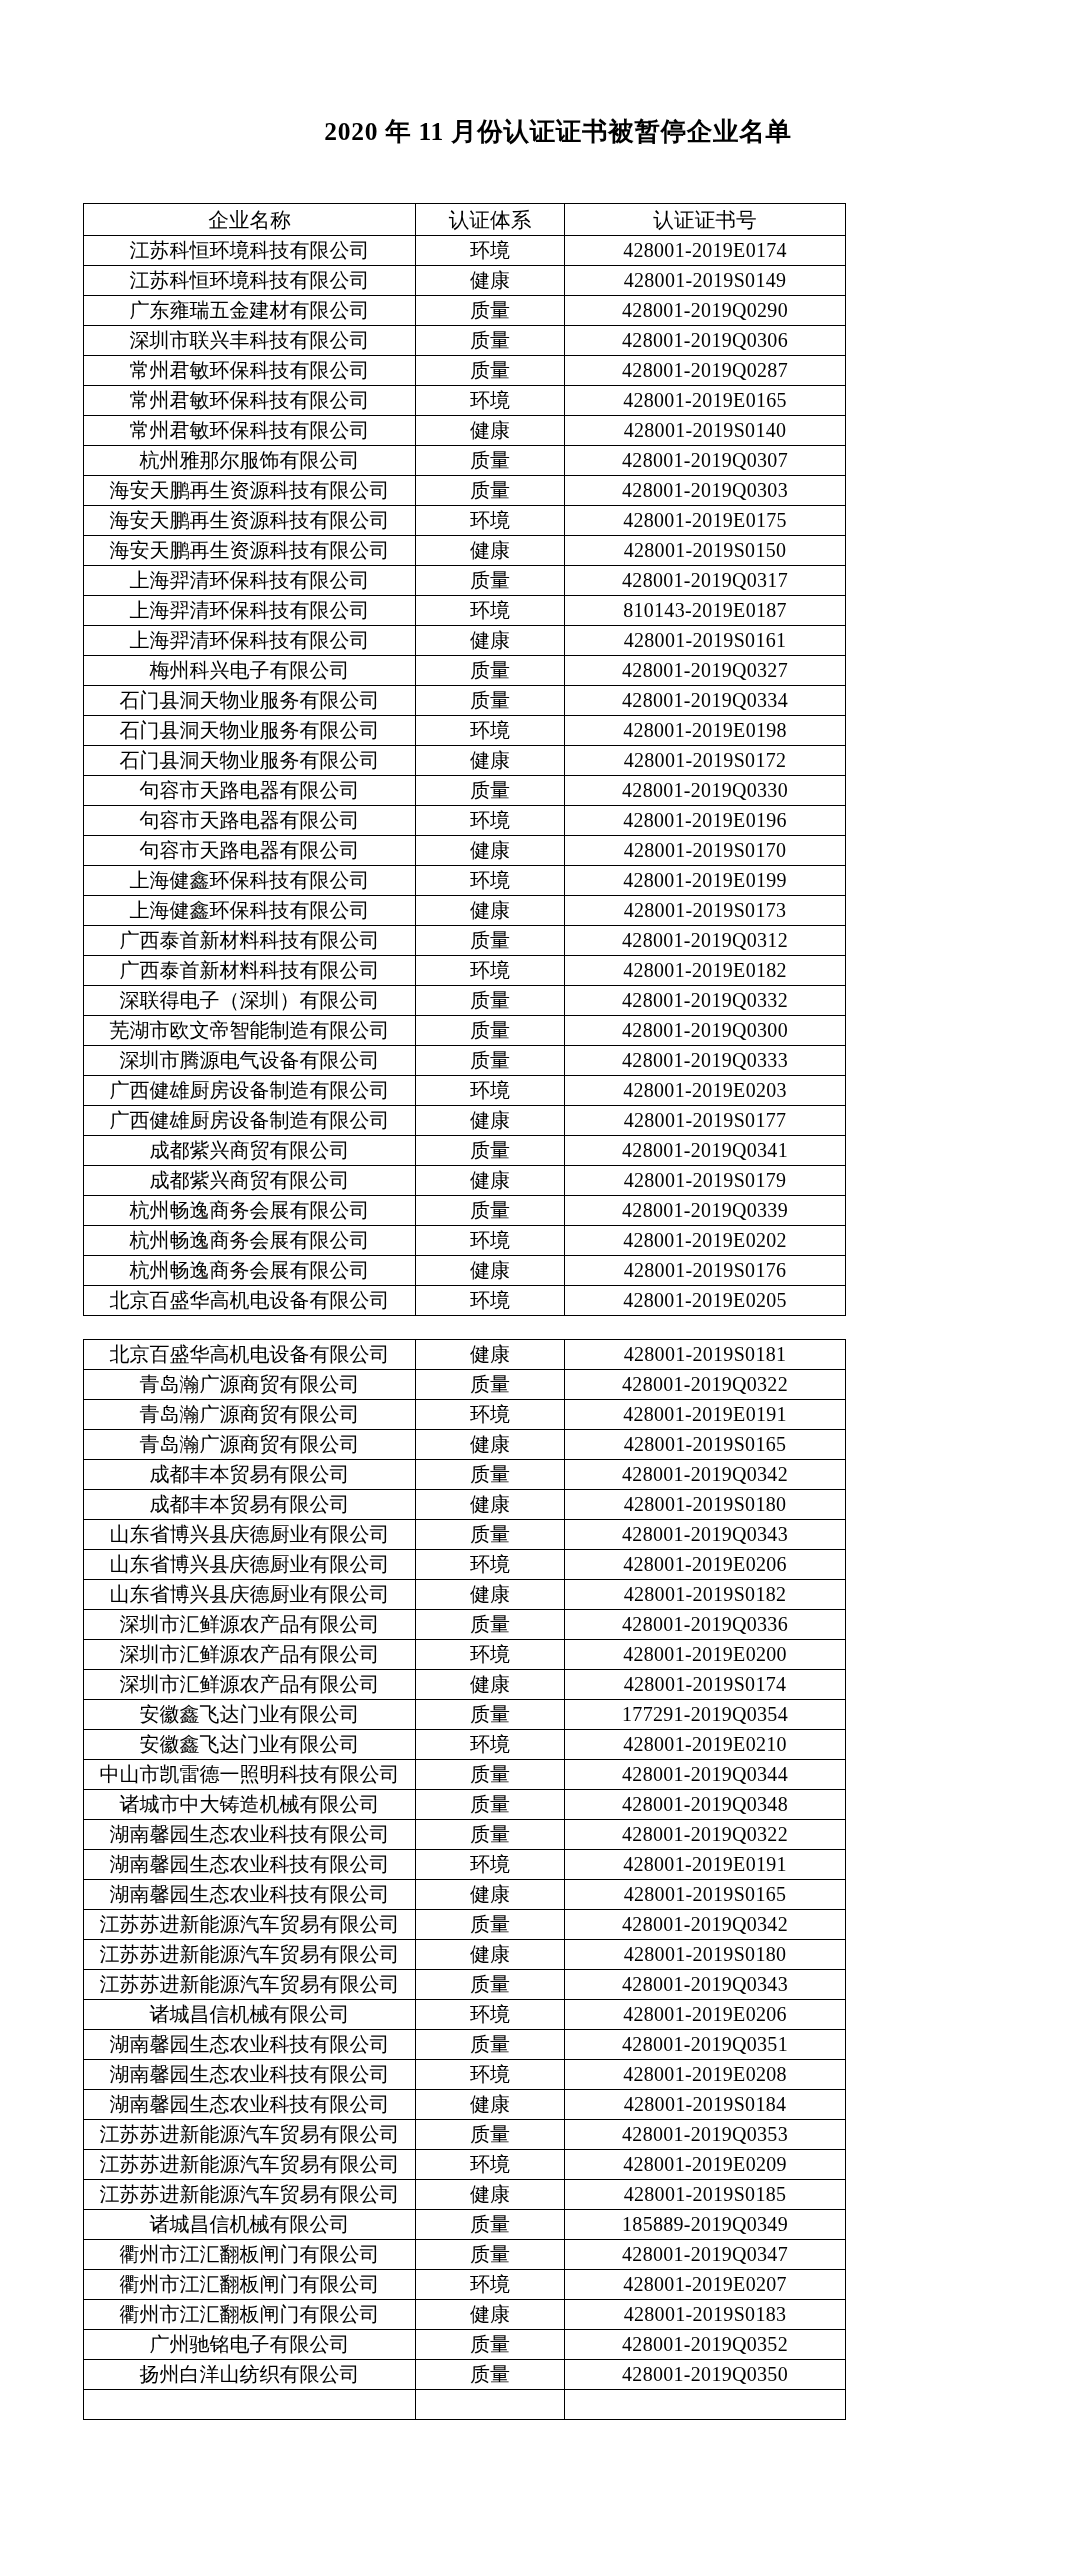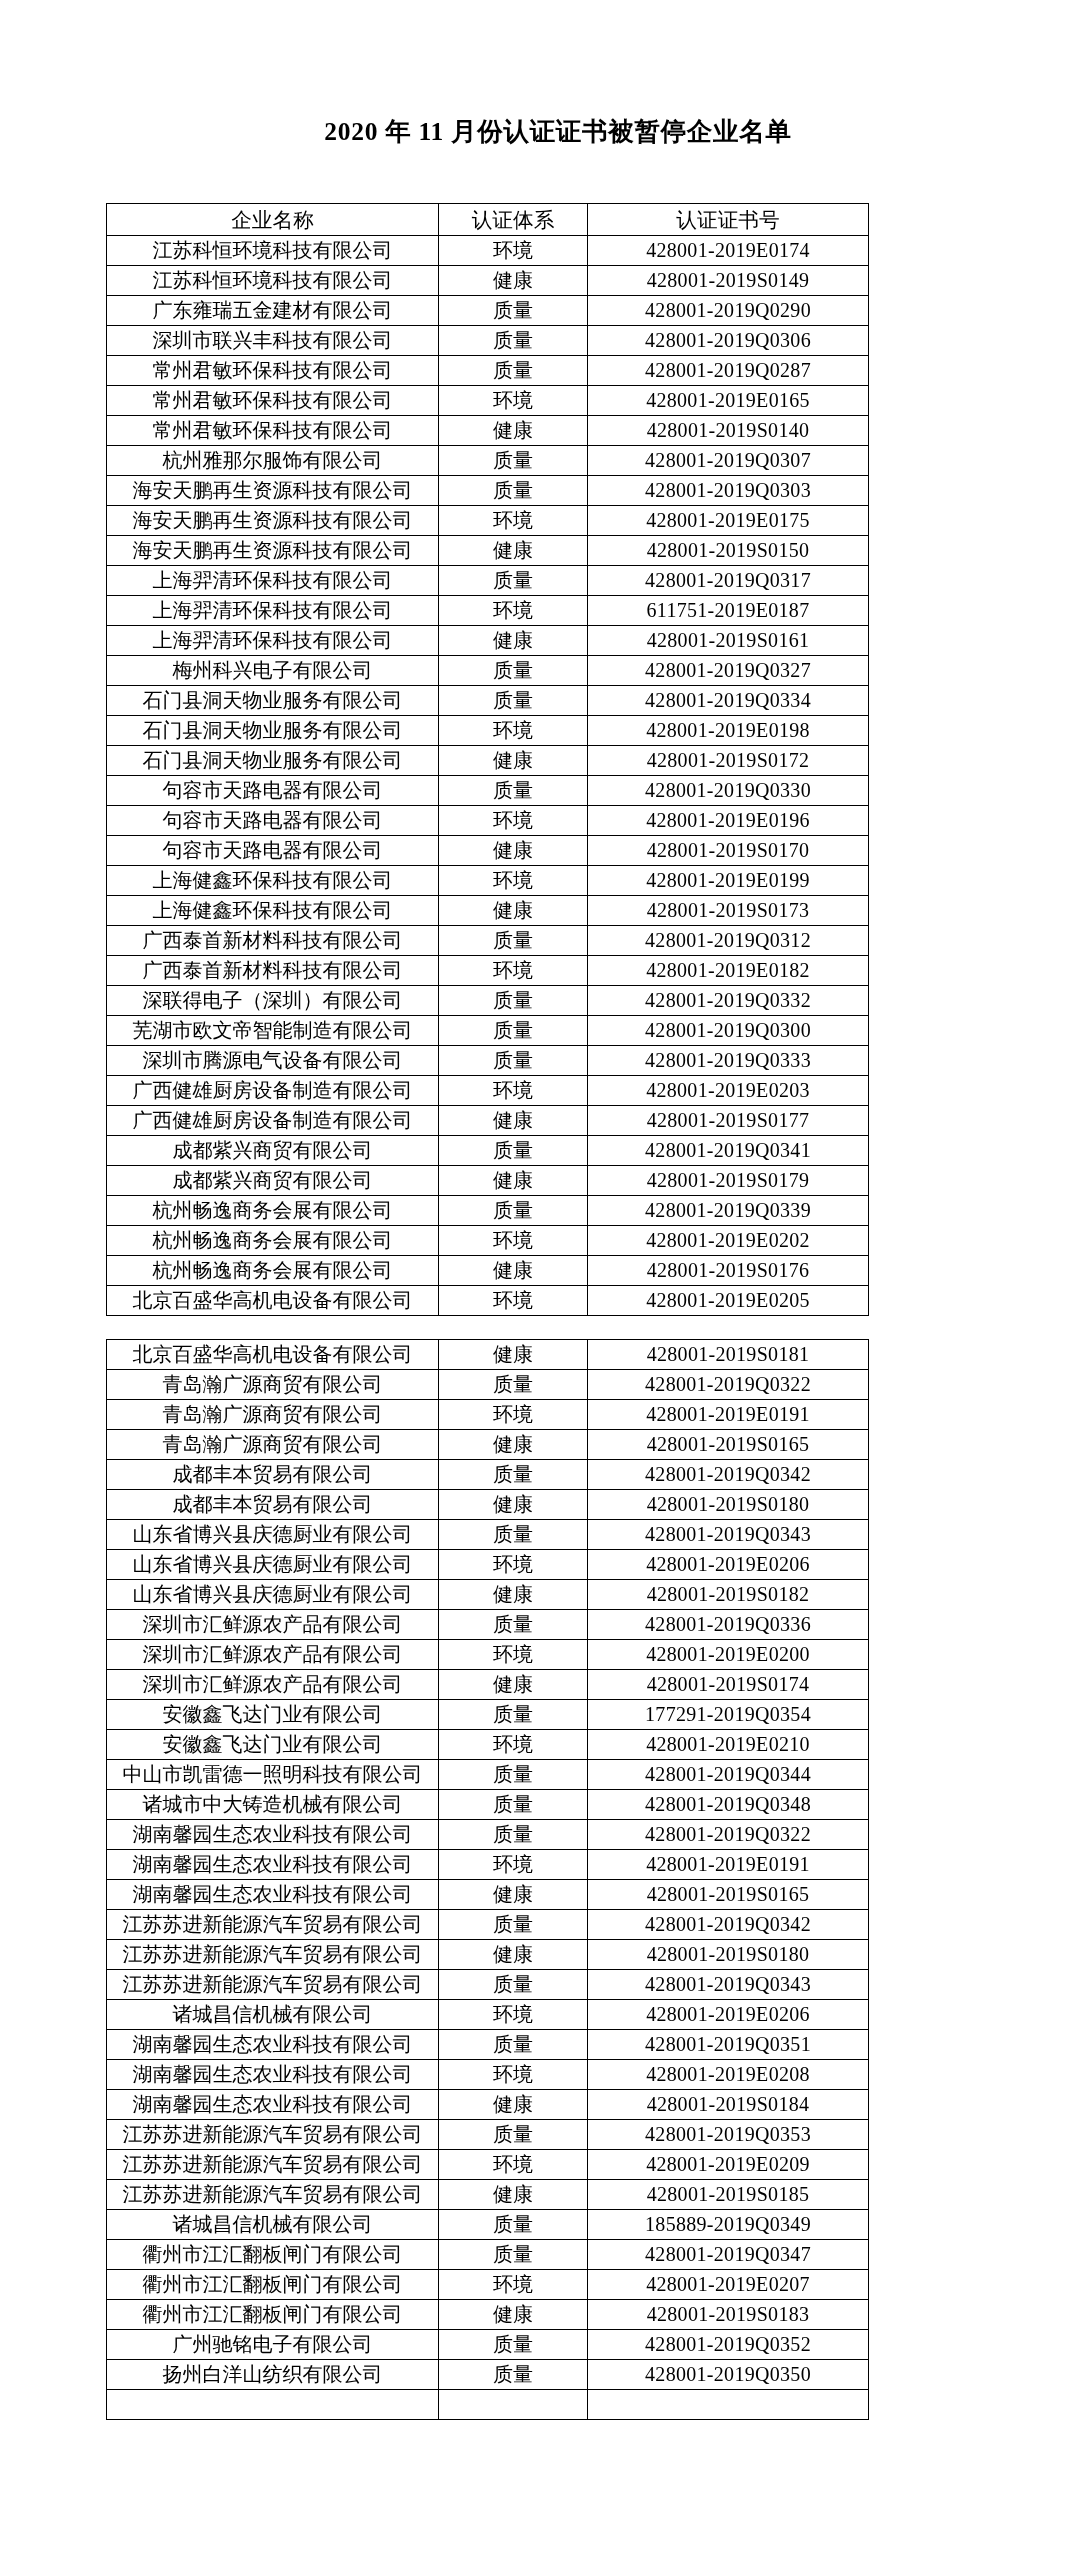--- a/index.html
+++ b/index.html
@@ -19,21 +19,21 @@
     text-align: center;
     font-size: 25.5px;
     font-weight: bold;
     letter-spacing: 0.7px;
     padding-left: 24px;
   }
   .doc-table {
     border-collapse: collapse;
     table-layout: fixed;
     width: 762px;
-    margin-left: 106px;
+    margin-left: 83px;
   }
   .doc-table.first {
     margin-top: 54px;
   }
   .doc-table.second {
     margin-top: 23.4px;
   }
   .doc-table col.c-company { width: 332px; }
   .doc-table col.c-system  { width: 149px; }
   .doc-table col.c-cert    { width: 281px; }
@@ -135,21 +135,21 @@
           <td class="cert-number-cell">428001-2019S0150</td>
         </tr>
         <tr>
           <td class="company-name-cell">上海羿清环保科技有限公司</td>
           <td class="cert-system-cell">质量</td>
           <td class="cert-number-cell">428001-2019Q0317</td>
         </tr>
         <tr>
           <td class="company-name-cell">上海羿清环保科技有限公司</td>
           <td class="cert-system-cell">环境</td>
-          <td class="cert-number-cell">611751-2019E0187</td>
+          <td class="cert-number-cell">810143-2019E0187</td>
         </tr>
         <tr>
           <td class="company-name-cell">上海羿清环保科技有限公司</td>
           <td class="cert-system-cell">健康</td>
           <td class="cert-number-cell">428001-2019S0161</td>
         </tr>
         <tr>
           <td class="company-name-cell">梅州科兴电子有限公司</td>
           <td class="cert-system-cell">质量</td>
           <td class="cert-number-cell">428001-2019Q0327</td>

